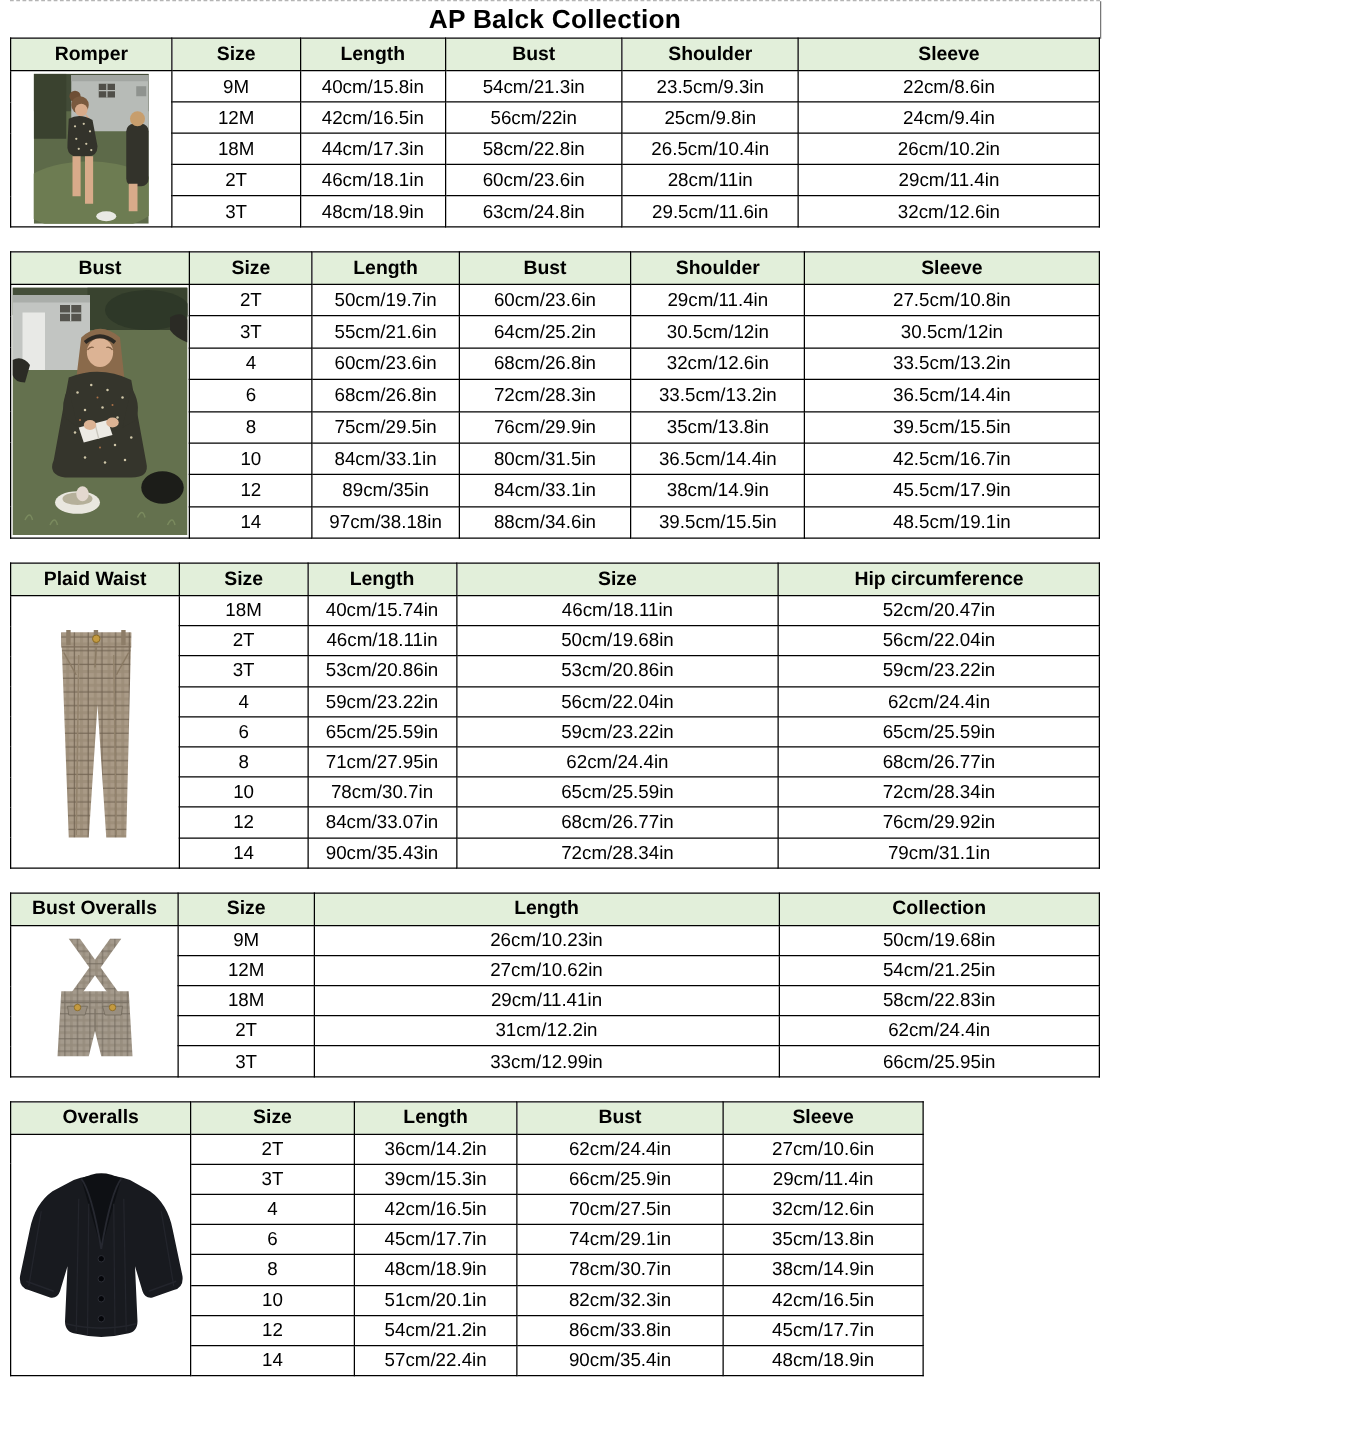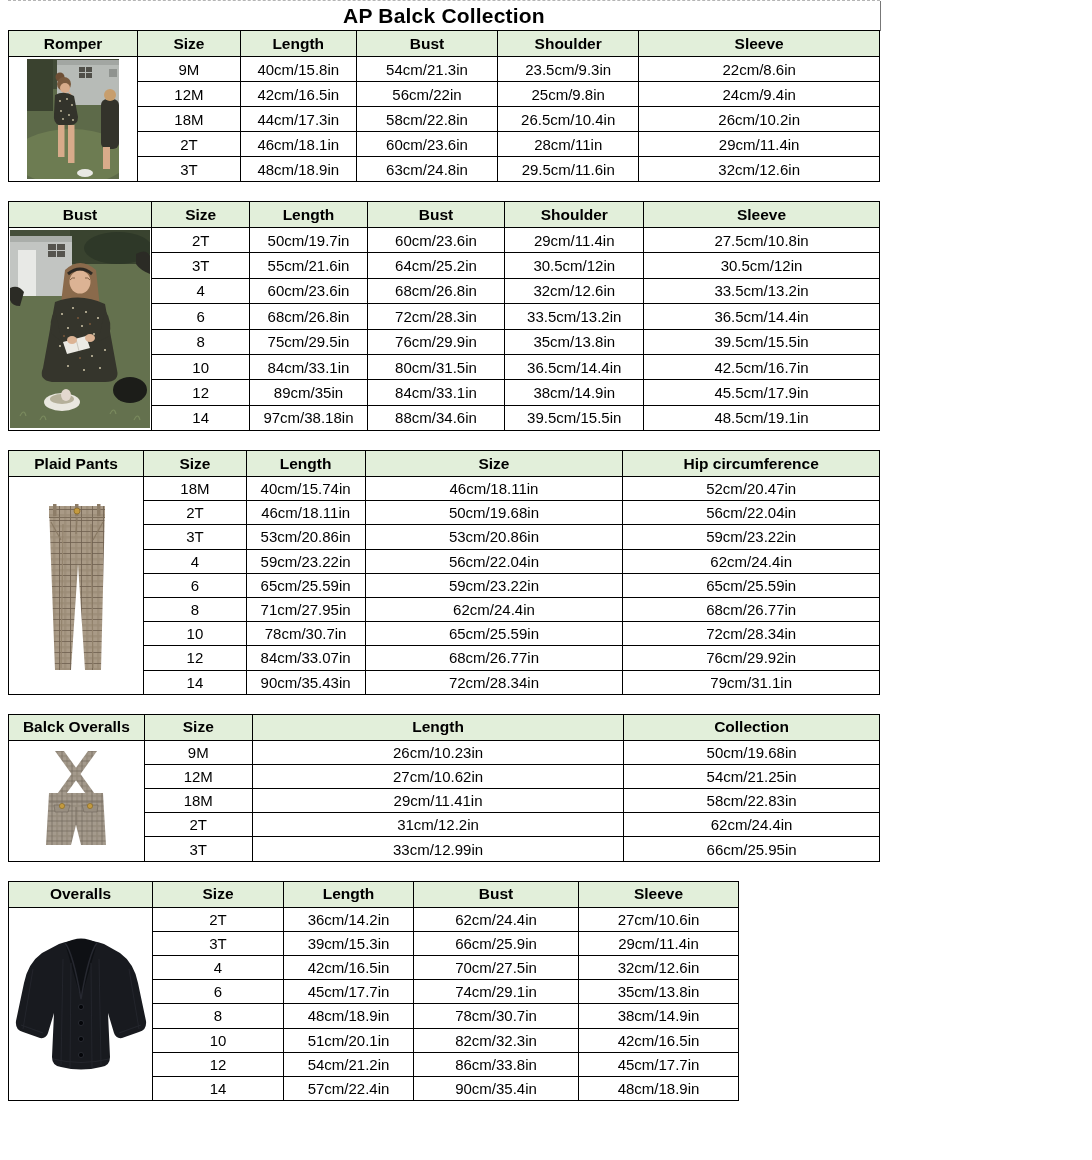--- a/index.html
+++ b/index.html
@@ -251,21 +251,21 @@
       <table class="size-table">
         <colgroup>
           <col style="width: 144px;">
           <col style="width: 131px;">
           <col style="width: 130px;">
           <col style="width: 325px;">
           <col style="width: 305px;">
         </colgroup>
         <thead>
           <tr>
-            <th>Plaid Pants</th>
+            <th>Plaid Waist</th>
             <th>Size</th>
             <th>Length</th>
             <th>Size</th>
             <th>Hip circumference</th>
           </tr>
         </thead>
         <tbody>
           <tr>
             <td class="img-cell" rowspan="9">
               <svg width="112" height="186" viewBox="0 0 112 186">
@@ -350,21 +350,21 @@
       </table>
       <table class="size-table">
         <colgroup>
           <col style="width: 144px;">
           <col style="width: 131px;">
           <col style="width: 455px;">
           <col style="width: 305px;">
         </colgroup>
         <thead>
           <tr>
-            <th>Balck Overalls</th>
+            <th>Bust Overalls</th>
             <th>Size</th>
             <th>Length</th>
             <th>Collection</th>
           </tr>
         </thead>
         <tbody>
           <tr>
             <td class="img-cell" rowspan="5">
               <svg width="100" height="112" viewBox="0 0 100 112">
     <defs>

